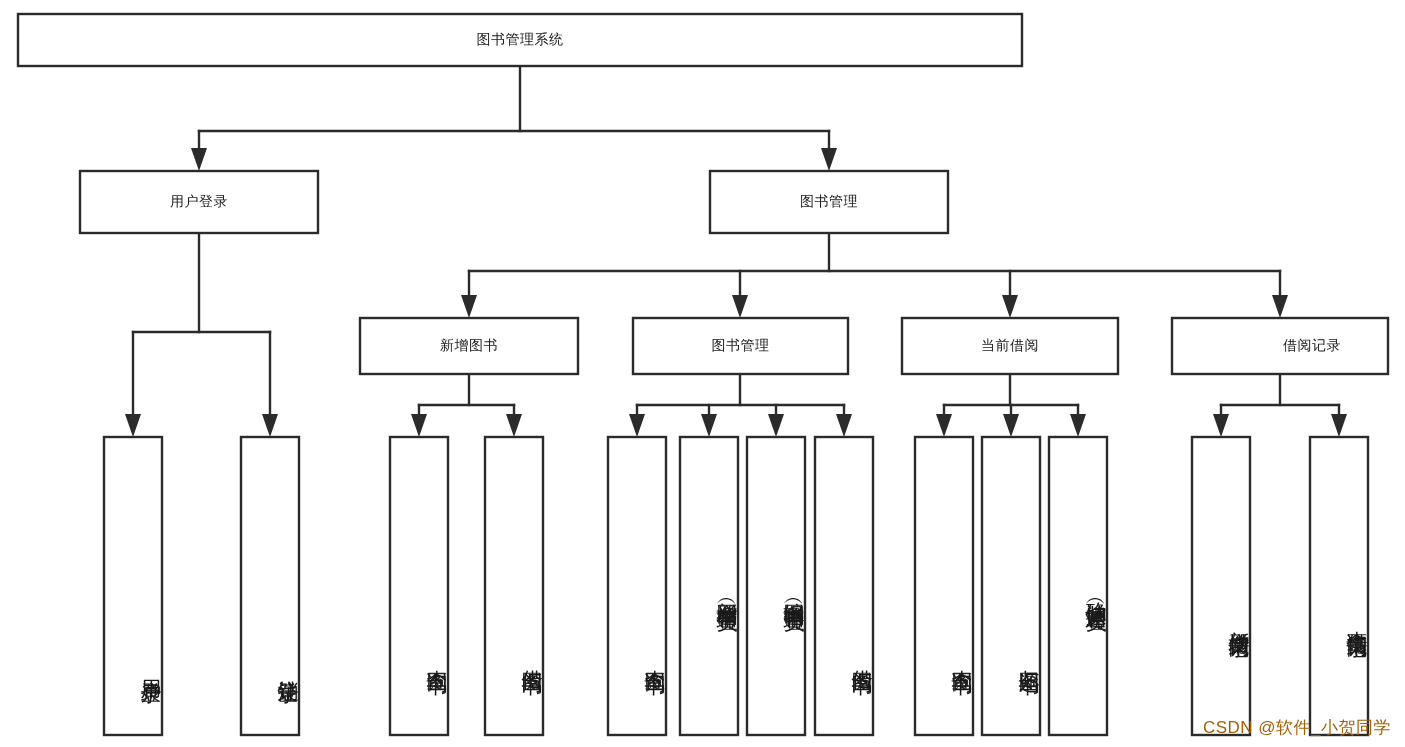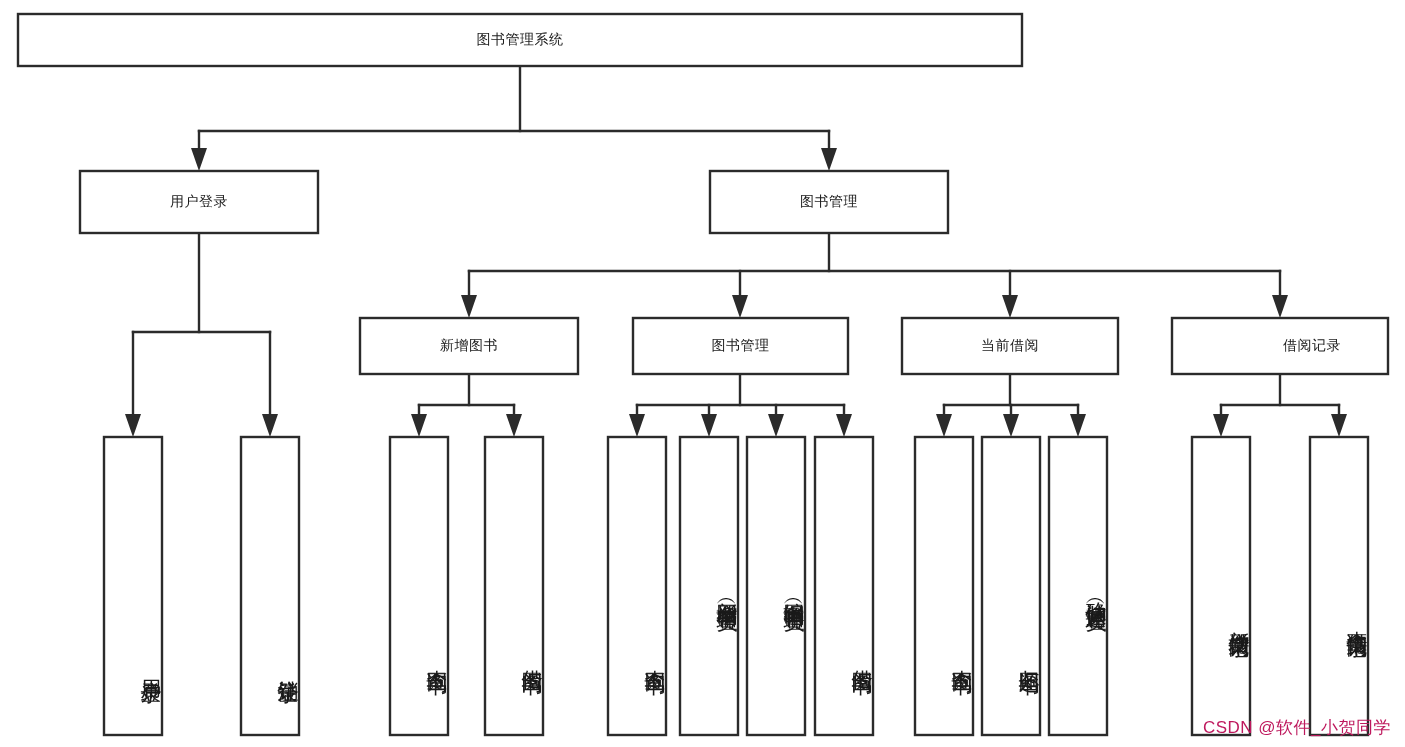--- a/index.html
+++ b/index.html
@@ -66,21 +66,21 @@
     letter-spacing: 0.5px;
     font-family: "Liberation Sans", "DejaVu Sans", sans-serif;
     white-space: nowrap;
     pointer-events: none;
   }
   .watermark {
     position: absolute;
     right: 14px;
     bottom: 8px;
     font-size: 17px;
-    color: #be185d;
+    color: #a16207;
     font-family: "Liberation Sans", "DejaVu Sans", sans-serif;
     letter-spacing: 0.5px;
     pointer-events: none;
   }
 </style>
 </head>
 <body>
 
 <div id="diagram-root">
 

